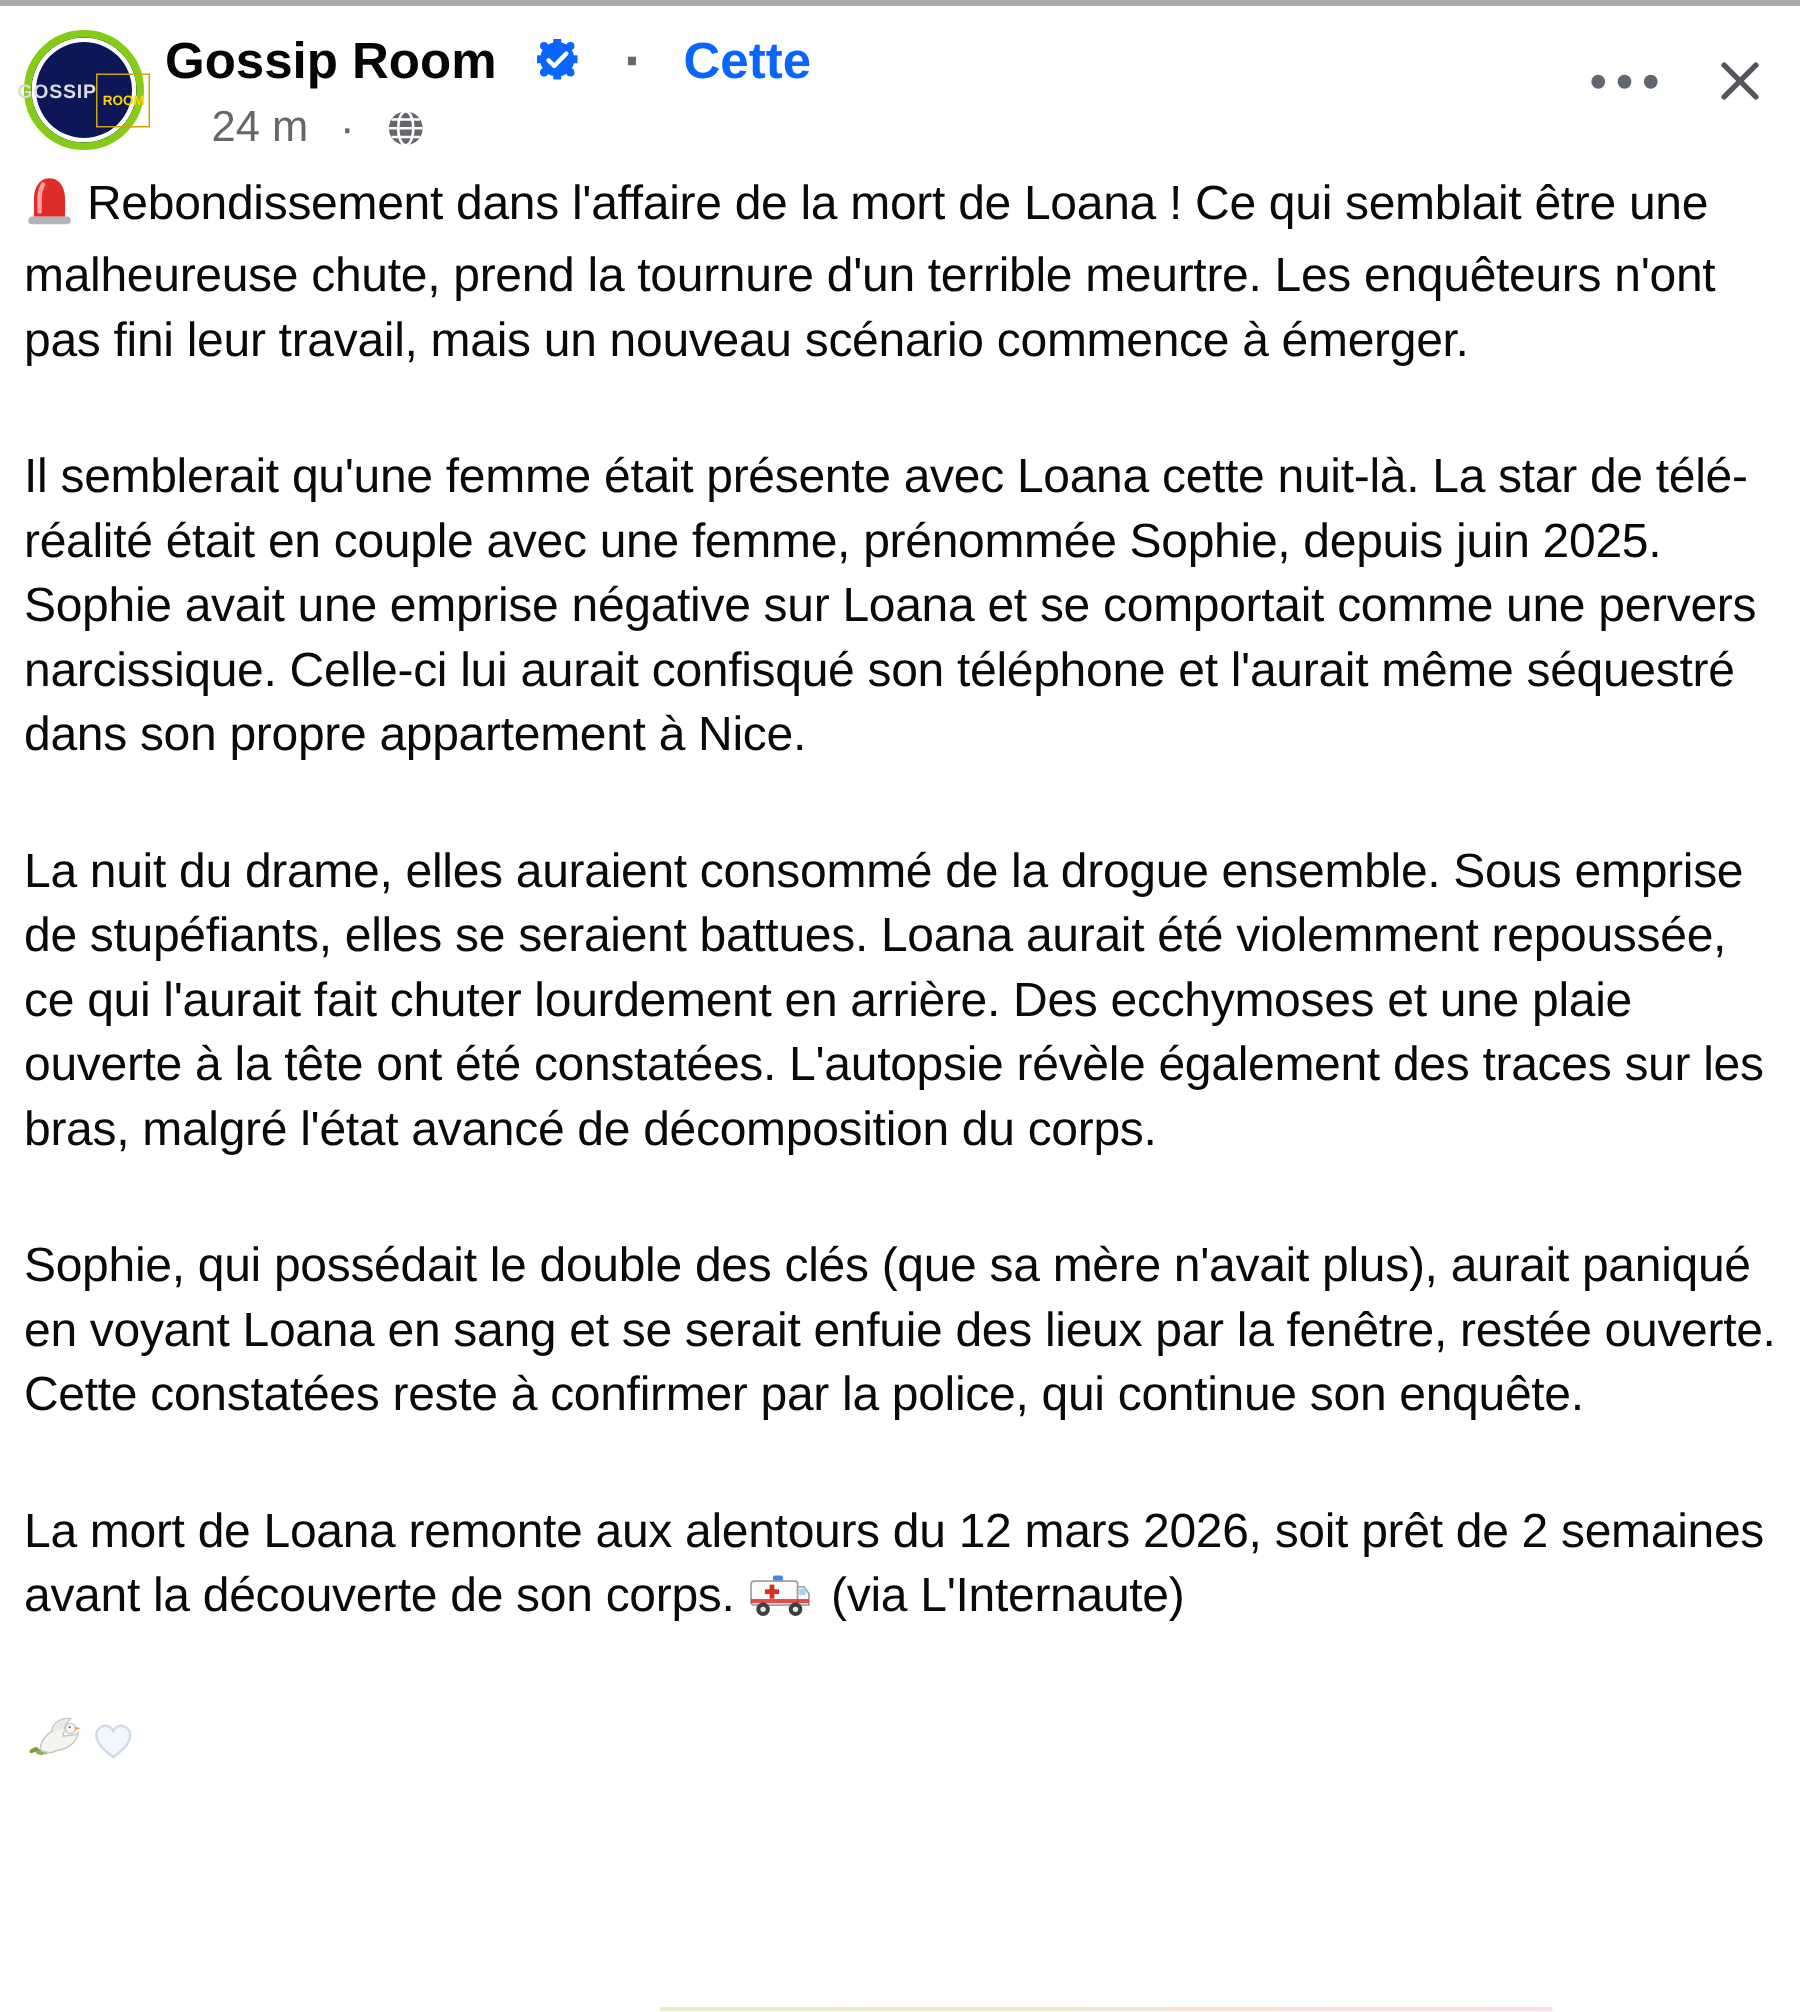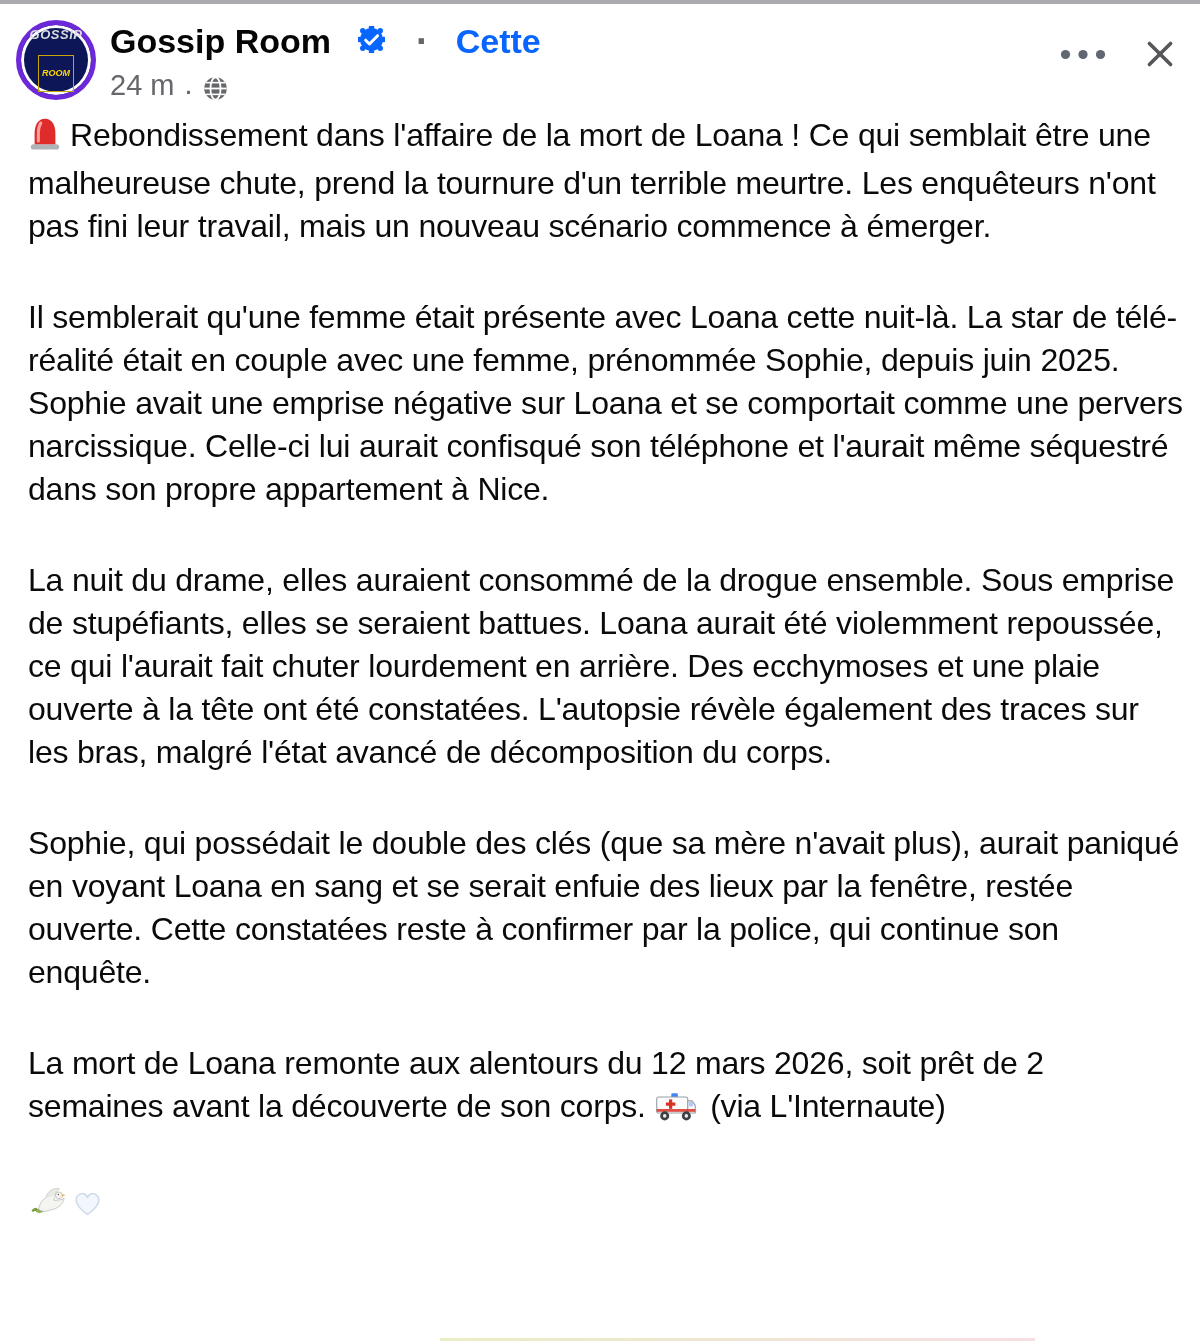--- a/index.html
+++ b/index.html
@@ -2,38 +2,38 @@
 <html><head>
 <meta charset="utf-8">
 <style>
   html,body{margin:0;padding:0;background:#fff;}
   .page{position:relative;width:1200px;height:1341px;background:#fff;overflow:hidden;
         font-family:"Liberation Sans","DejaVu Sans",sans-serif;}
   .top-border{height:4px;background:#a9abaf;width:100%;}
   
   .hdr{display:flex;align-items:flex-start;padding:16px 16px 8px 16px;}
   .avatar{width:70px;height:70px;border-radius:50%;background:#0d1758;
-          border:5px solid #6d28d9;box-shadow:inset 0 0 0 3px #fff;
-          display:flex;flex-direction:column;align-items:center;justify-content:center;
-          flex:0 0 auto;cursor:pointer;font-style:italic;}
+          border:5px solid #84cc16;box-shadow:inset 0 0 0 3px #fff;
+          display:flex;flex-direction:row;align-items:center;justify-content:center;
+          flex:0 0 auto;cursor:pointer;}
   .av1{color:#d9dadf;font-size:13px;font-weight:700;letter-spacing:.5px;line-height:1;}
   .av2{color:#ffd400;font-size:9px;font-weight:700;border:1px solid #caa50a;
        padding:12px 3px;margin-top:14px;line-height:1.2;}
   .hdr-text{margin-left:14px;flex:1 1 auto;min-width:0;}
   .name-row{display:flex;align-items:center;gap:26px;margin-top:2px;}
   .page-name{font-size:34px;font-weight:700;color:#050505;cursor:pointer;}
   .sep-dot{font-size:38px;font-weight:700;color:#65676b;line-height:.8;margin:0 1px;}
   .follow{font-size:34px;font-weight:700;color:#0866ff;cursor:pointer;}
-  .meta-row{display:flex;align-items:flex-end;gap:8px;margin-top:8px;
-            font-size:29px;color:#65676b;}
+  .meta-row{display:flex;align-items:center;gap:20px;margin-top:8px;
+            font-size:29px;color:#65676b;margin-left:31px;}
   .meta-row .sep-dot{font-size:30px;font-weight:400;}
   .controls{display:flex;align-items:center;gap:36px;margin-top:16px;margin-right:6px;}
   .ctl{cursor:pointer;display:flex;align-items:center;}
   
-  .body{padding:4px 16px 0 28px;font-size:32px;line-height:43px;color:#0a0a0b;
+  .body{padding:4px 16px 0 16px;font-size:32px;line-height:43px;color:#0a0a0b;
         letter-spacing:-0.2px;}
   .body p{margin:0 0 48px 0;}
   .body p:last-child{margin-bottom:6px;}
   .em{display:inline-block;vertical-align:-5px;margin:0 4px 0 1px;}
   .em-lead{margin:0 8px 0 0;}
   .bottom-strip{position:absolute;bottom:0;left:440px;width:595px;height:3px;
                 background:linear-gradient(90deg,#eaeec6,#f6dee2);}
 </style>
 </head>
 <body>

